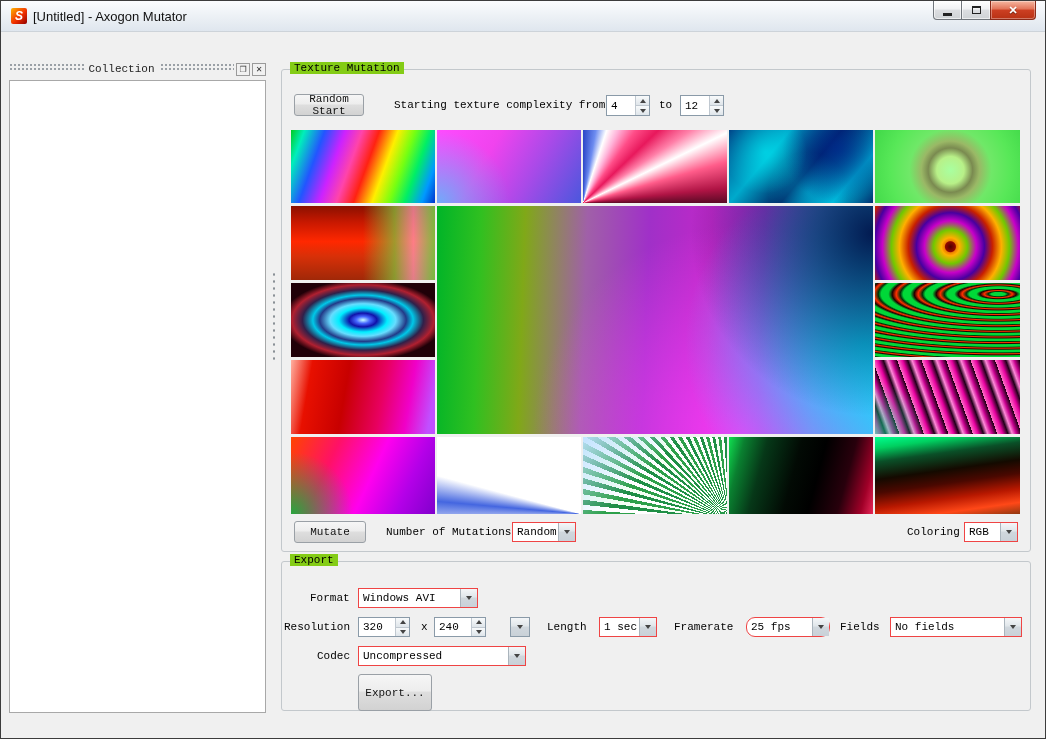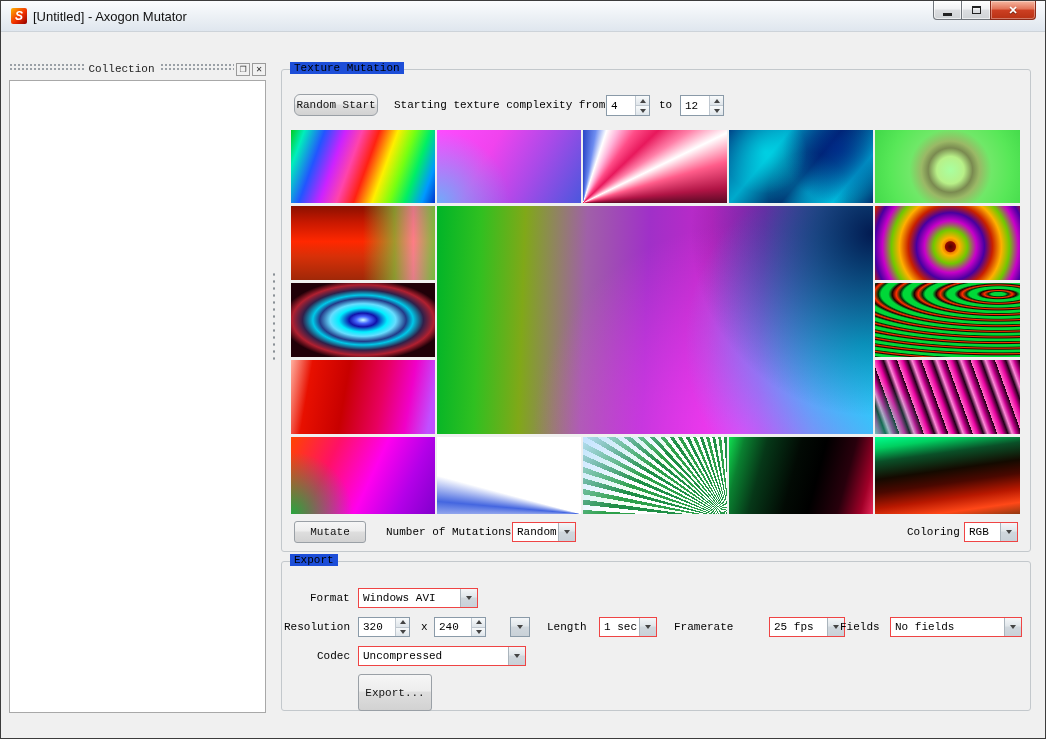--- a/index.html
+++ b/index.html
@@ -29,21 +29,21 @@
   .panel-title{font-family:"Liberation Mono",monospace;font-size:11px;color:#222;padding:0 5px;white-space:nowrap;}
   .panel-btn{width:14px;height:13px;border:1px solid #9a9a9a;background:#f1f1f1;display:flex;align-items:center;justify-content:center;font-size:8px;line-height:8px;color:#333;margin-left:2px;}
   .panel-body{position:absolute;top:17px;left:0;right:0;bottom:0;background:#ffffff;border:1px solid #a8a8a8;}
 
   
   .splitter{position:absolute;left:268px;top:62px;width:9px;height:650px;}
   .splitter-handle{position:absolute;left:3px;top:208px;width:4px;height:92px;background-image:radial-gradient(circle,#8a9096 1px,transparent 1.3px);background-size:4px 7px;}
 
   
   .group{position:absolute;border:1px solid #c3c8cc;border-radius:3px;}
-  .group-label{position:absolute;top:-8px;left:8px;background:#1d4ed8;padding:0 4px;font-family:"Liberation Mono",monospace;font-size:11px;color:#000;white-space:nowrap;}
+  .group-label{position:absolute;top:-8px;left:8px;background:#84cc16;padding:0 4px;font-family:"Liberation Mono",monospace;font-size:11px;color:#000;white-space:nowrap;}
   #tm-group{left:280px;top:68px;width:750px;height:483px;}
   #ex-group{left:280px;top:560px;width:750px;height:150px;}
 
   
   .lbl{position:absolute;font-family:"Liberation Mono",monospace;font-size:11px;color:#000;white-space:nowrap;}
   .btn{position:absolute;border:1px solid #9aa0a6;border-radius:3px;background:linear-gradient(#f6f6f6,#ededed 45%,#dedede 50%,#d2d2d2);font-family:"Liberation Mono",monospace;font-size:11px;color:#111;display:flex;align-items:center;justify-content:center;padding:0;}
   .spin{position:absolute;height:21px;border:1px solid #8a9aa8;background:#fff;display:flex;}
   .spin-val{flex:1;font-family:"Liberation Mono",monospace;font-size:11px;display:flex;align-items:center;padding-left:4px;}
   .spin-btns{width:14px;display:flex;flex-direction:column;border-left:1px solid #c0c8d0;}
   .sbtn{flex:1;background:linear-gradient(#f8fafb,#dfe5ea);display:flex;align-items:center;justify-content:center;}
@@ -100,21 +100,21 @@
     <div class="panel-body"></div>
   </div>
 
   <div class="splitter">
     <div class="splitter-handle"></div>
   </div>
 
   <div class="group" id="tm-group">
     <span class="group-label">Texture Mutation</span>
 
-    <button class="btn" style="left:12px;top:24px;width:84px;height:22px;border-radius:6px;">Random Start</button>
+    <button class="btn" style="left:12px;top:24px;width:70px;height:22px;">Random Start</button>
     <span class="lbl" style="left:112px;top:29px;">Starting texture complexity from</span>
 
     <div class="spin" style="left:324px;top:25px;width:44px;">
       <span class="spin-val">4</span>
       <span class="spin-btns">
         <span class="sbtn">
             <span class="tri-up"></span>
           </span>
         <span class="sbtn">
             <span class="tri-down"></span>
@@ -216,21 +216,21 @@
 
     <span class="lbl" style="left:265px;top:59px;">Length</span>
     <div class="combo" style="left:317px;top:55px;width:58px;">
       <span class="combo-val">1 sec</span>
       <span class="combo-btn">
           <span class="tri-down"></span>
         </span>
     </div>
 
     <span class="lbl" style="left:392px;top:59px;">Framerate</span>
-    <div class="combo" style="left:487px;top:55px;width:76px;">
+    <div class="combo" style="left:464px;top:55px;width:84px;border-radius:9px;">
       <span class="combo-val">25 fps</span>
       <span class="combo-btn">
           <span class="tri-down"></span>
         </span>
     </div>
 
     <span class="lbl" style="left:558px;top:59px;">Fields</span>
     <div class="combo" style="left:608px;top:55px;width:132px;gap:16px;">
       <span class="combo-val">No fields</span>
       <span class="combo-btn">

